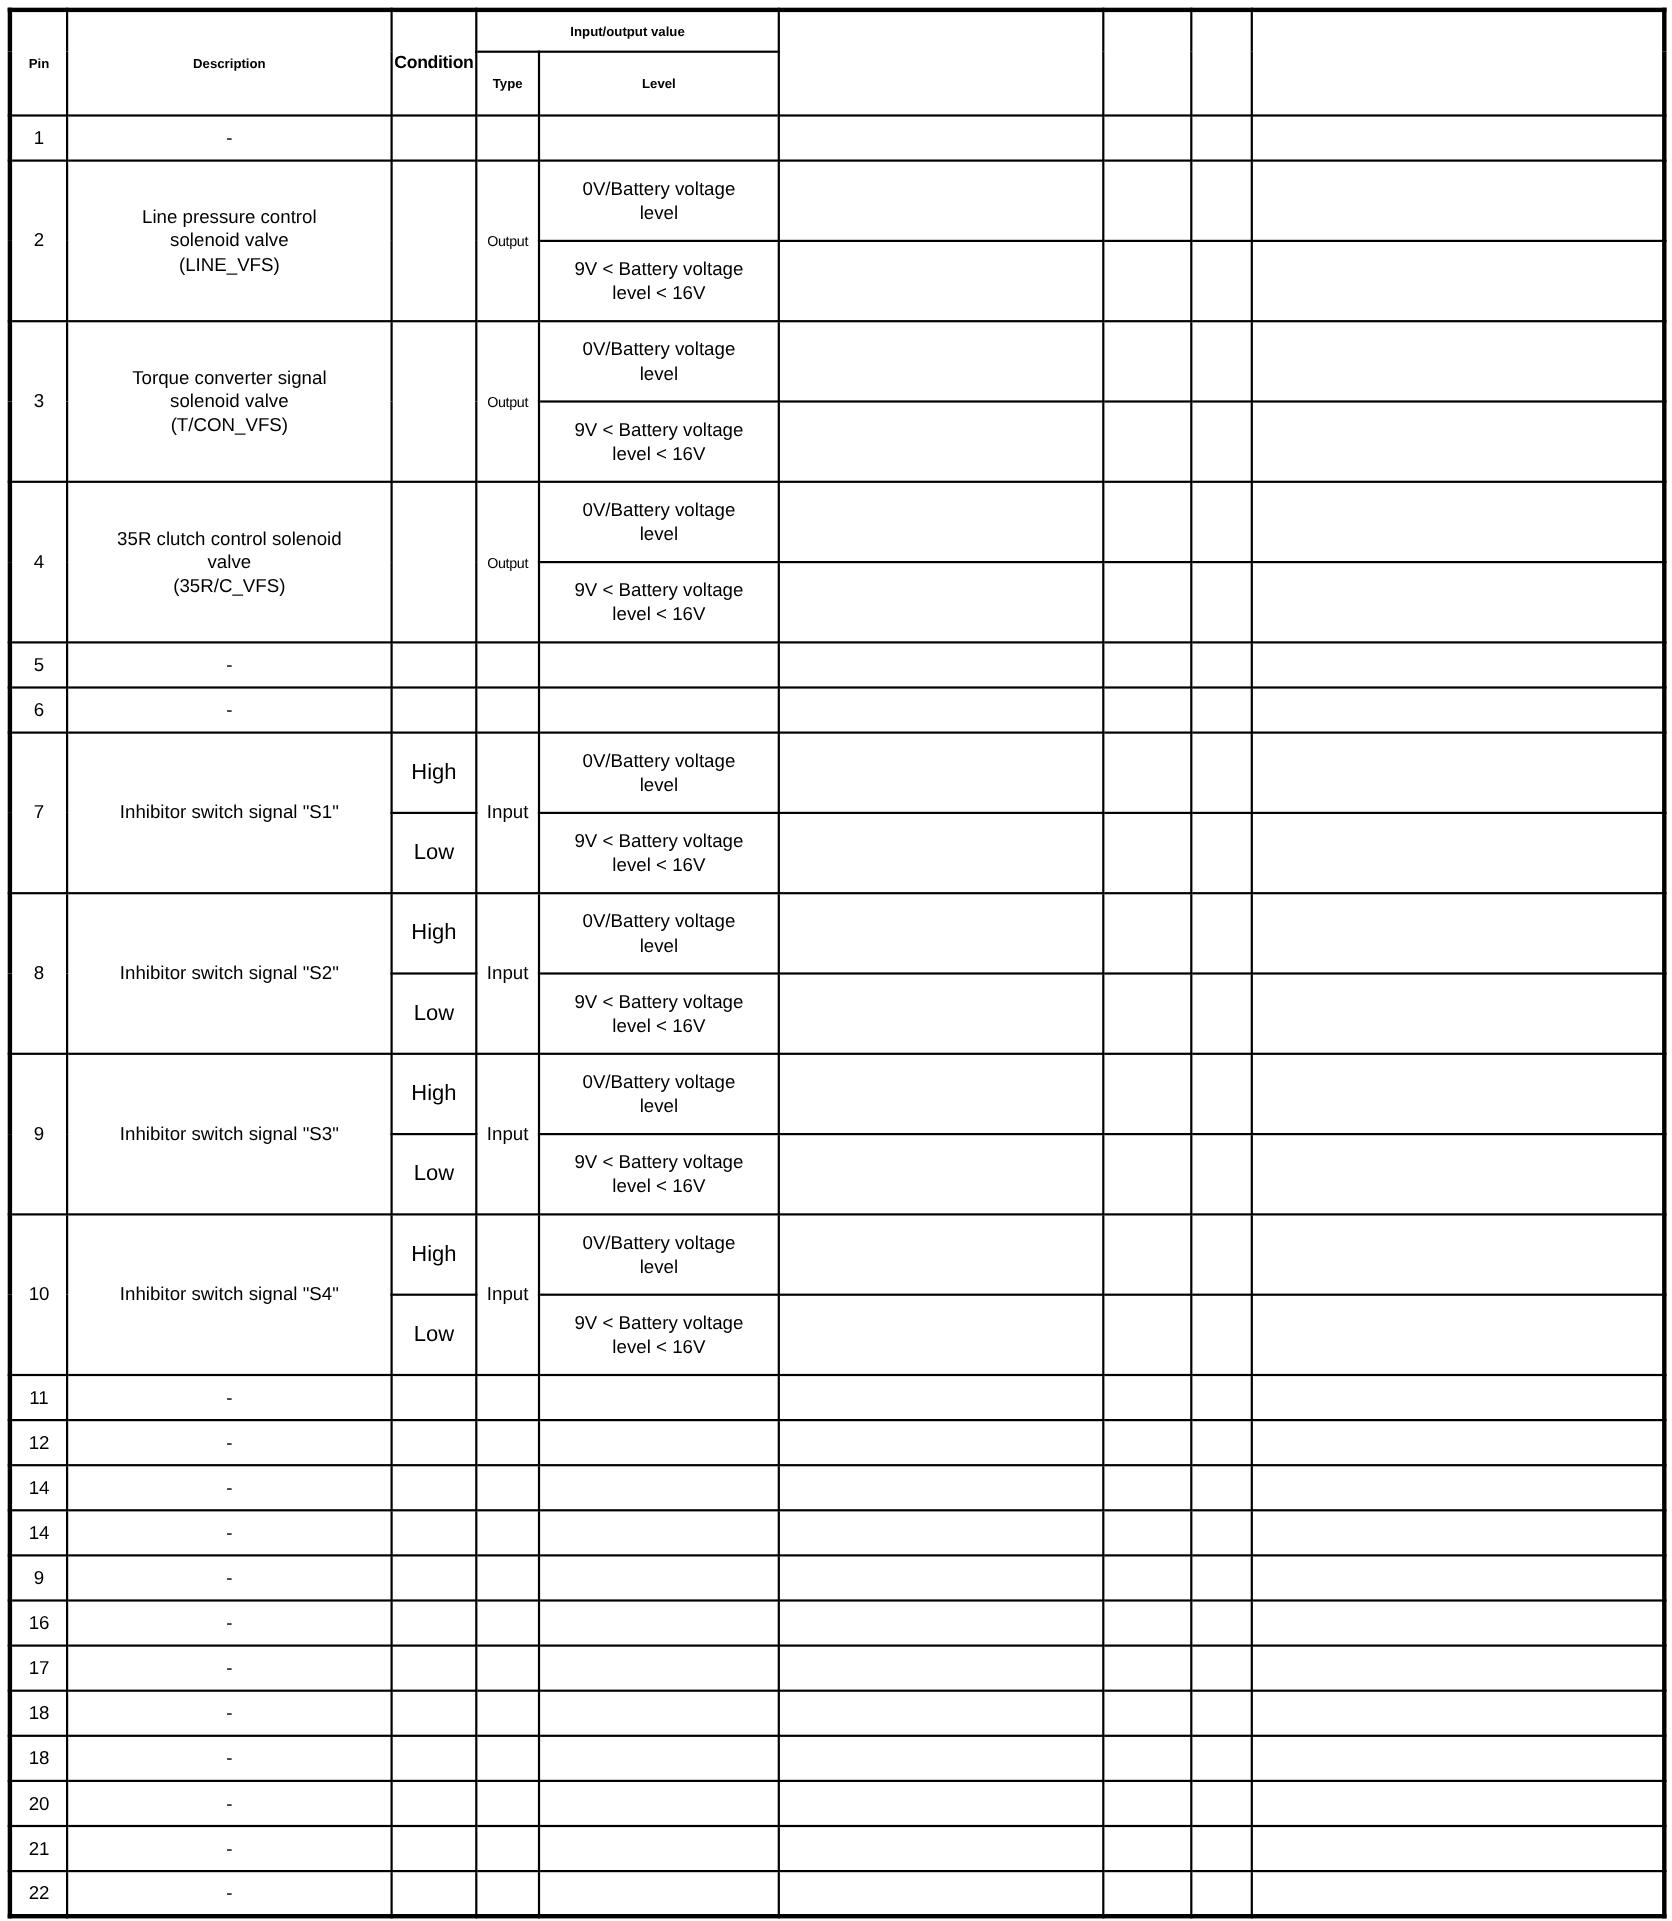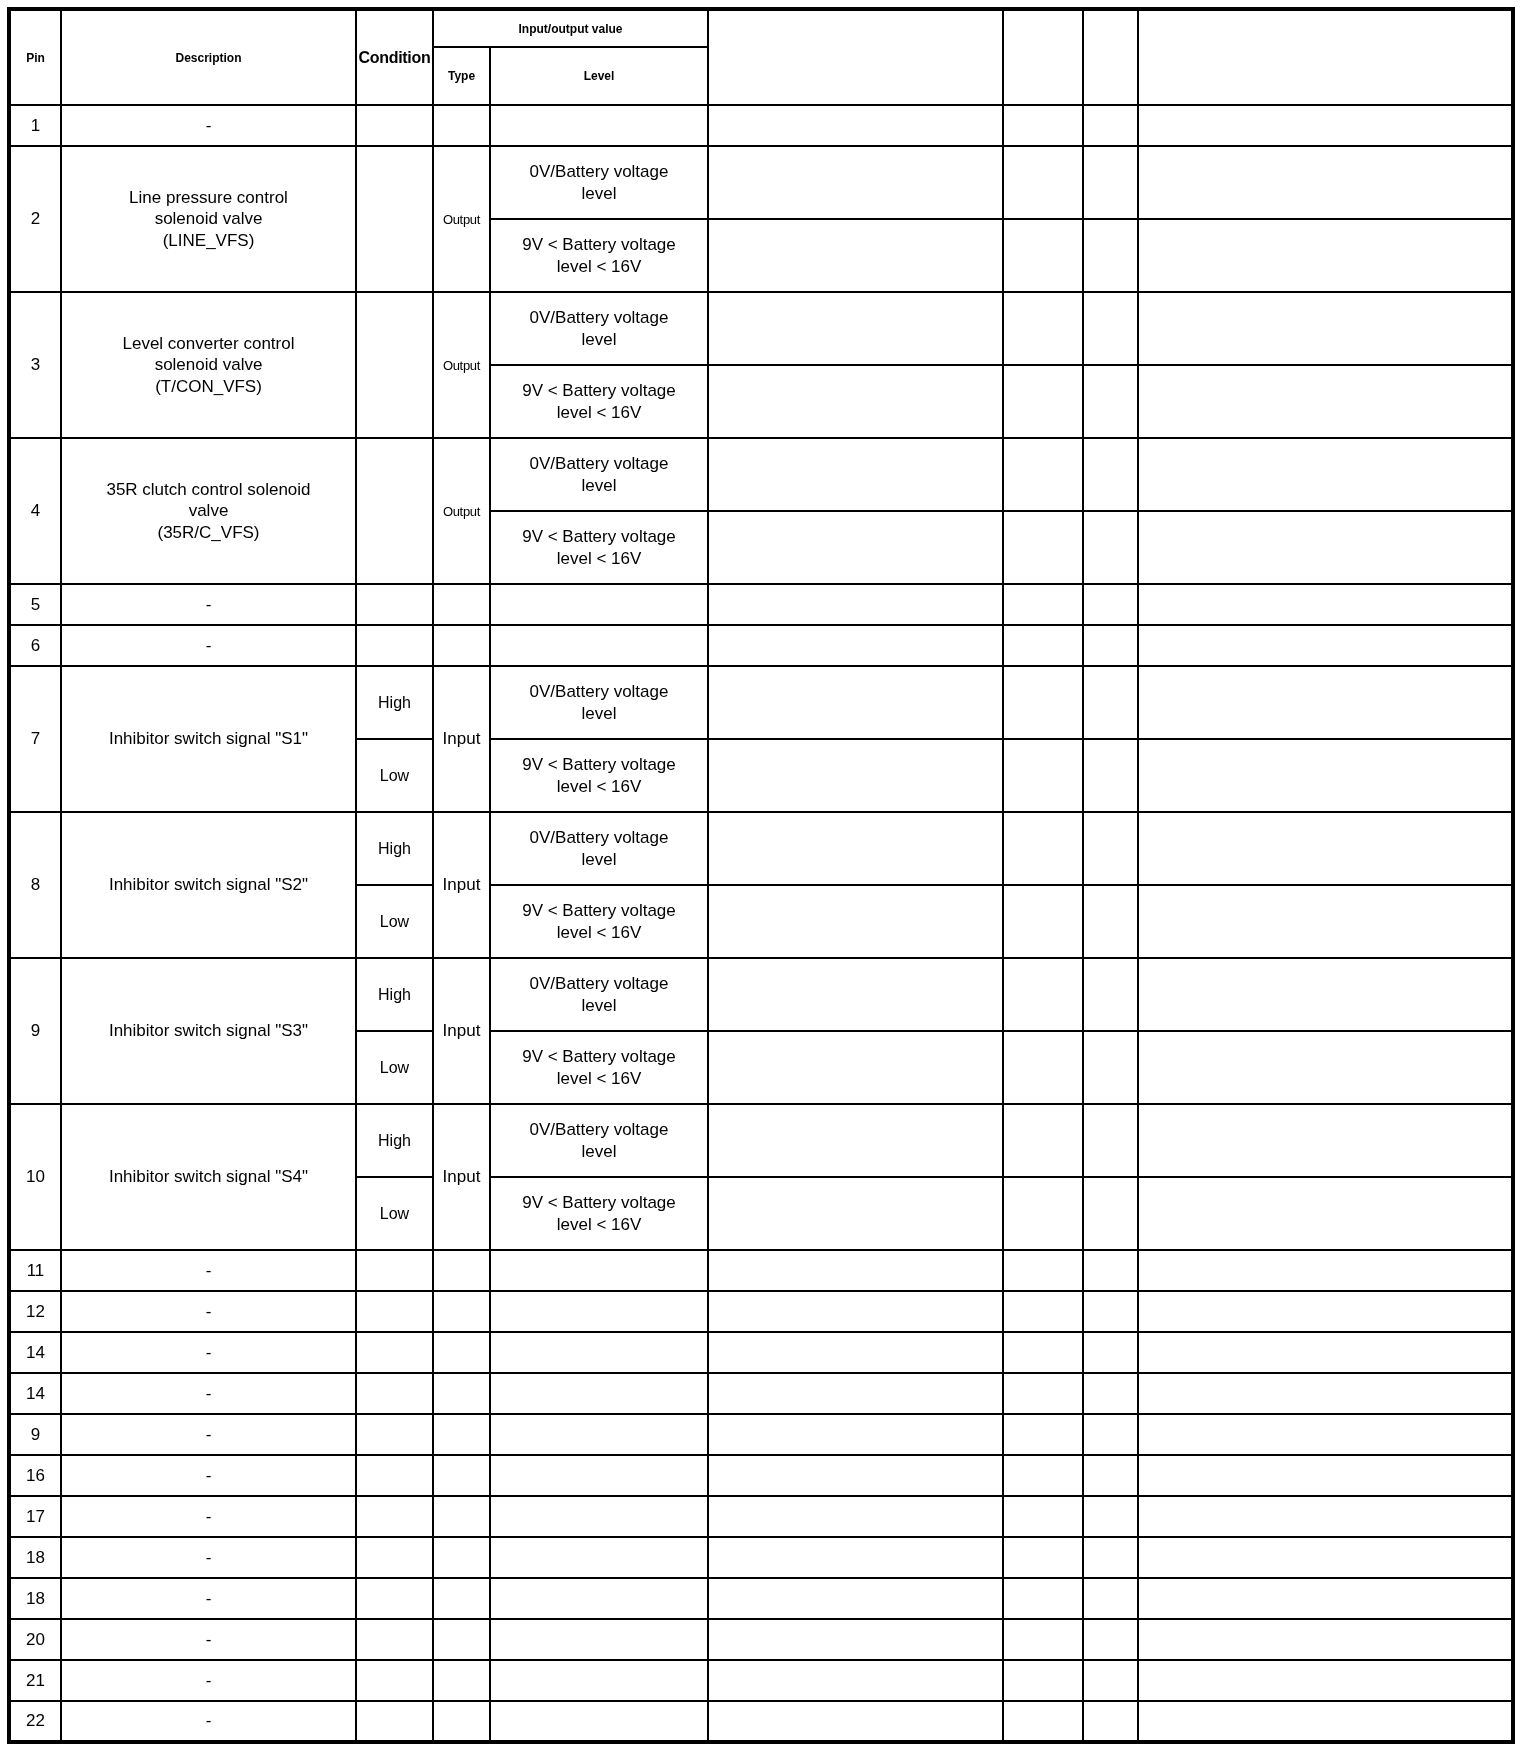--- a/index.html
+++ b/index.html
@@ -41,21 +41,21 @@
   thead tr.h2 th { height: 58px; }
   th.cond-h {
     font-size: 16px;
     letter-spacing: -0.3px;
     padding: 0;
   }
   tr.simple td { height: 41px; }
   tr.sub td { height: 73px; }
   td.desc, td.level { white-space: pre-line; line-height: 1.25; }
   td.type-sm { font-size: 13px; padding: 0; letter-spacing: -0.3px; }
-  td.cond { font-size: 16px; }
+  td.cond { font-size: 20px; }
 </style>
 </head>
 <body>
 
 <div class="wrap">
   <table class="pin-table">
     <colgroup>
       <col style="width:52px">
       <col style="width:295px">
       <col style="width:77px">
@@ -111,21 +111,21 @@
         <tr class="sub">
           <td class="level">9V &lt; Battery voltage
 level &lt; 16V</td>
           <td class="extra"></td>
           <td class="extra"></td>
           <td class="extra"></td>
           <td class="extra"></td>
         </tr>
         <tr class="sub">
           <td class="pin" rowspan="2">3</td>
-          <td class="desc" rowspan="2">Level converter control
+          <td class="desc" rowspan="2">Torque converter signal
 solenoid valve
 (T/CON_VFS)</td>
           <td class="cond" rowspan="2"></td>
           <td class="type type-sm" rowspan="2">Output</td>
           <td class="level">0V/Battery voltage
 level</td>
           <td class="extra"></td>
           <td class="extra"></td>
           <td class="extra"></td>
           <td class="extra"></td>

